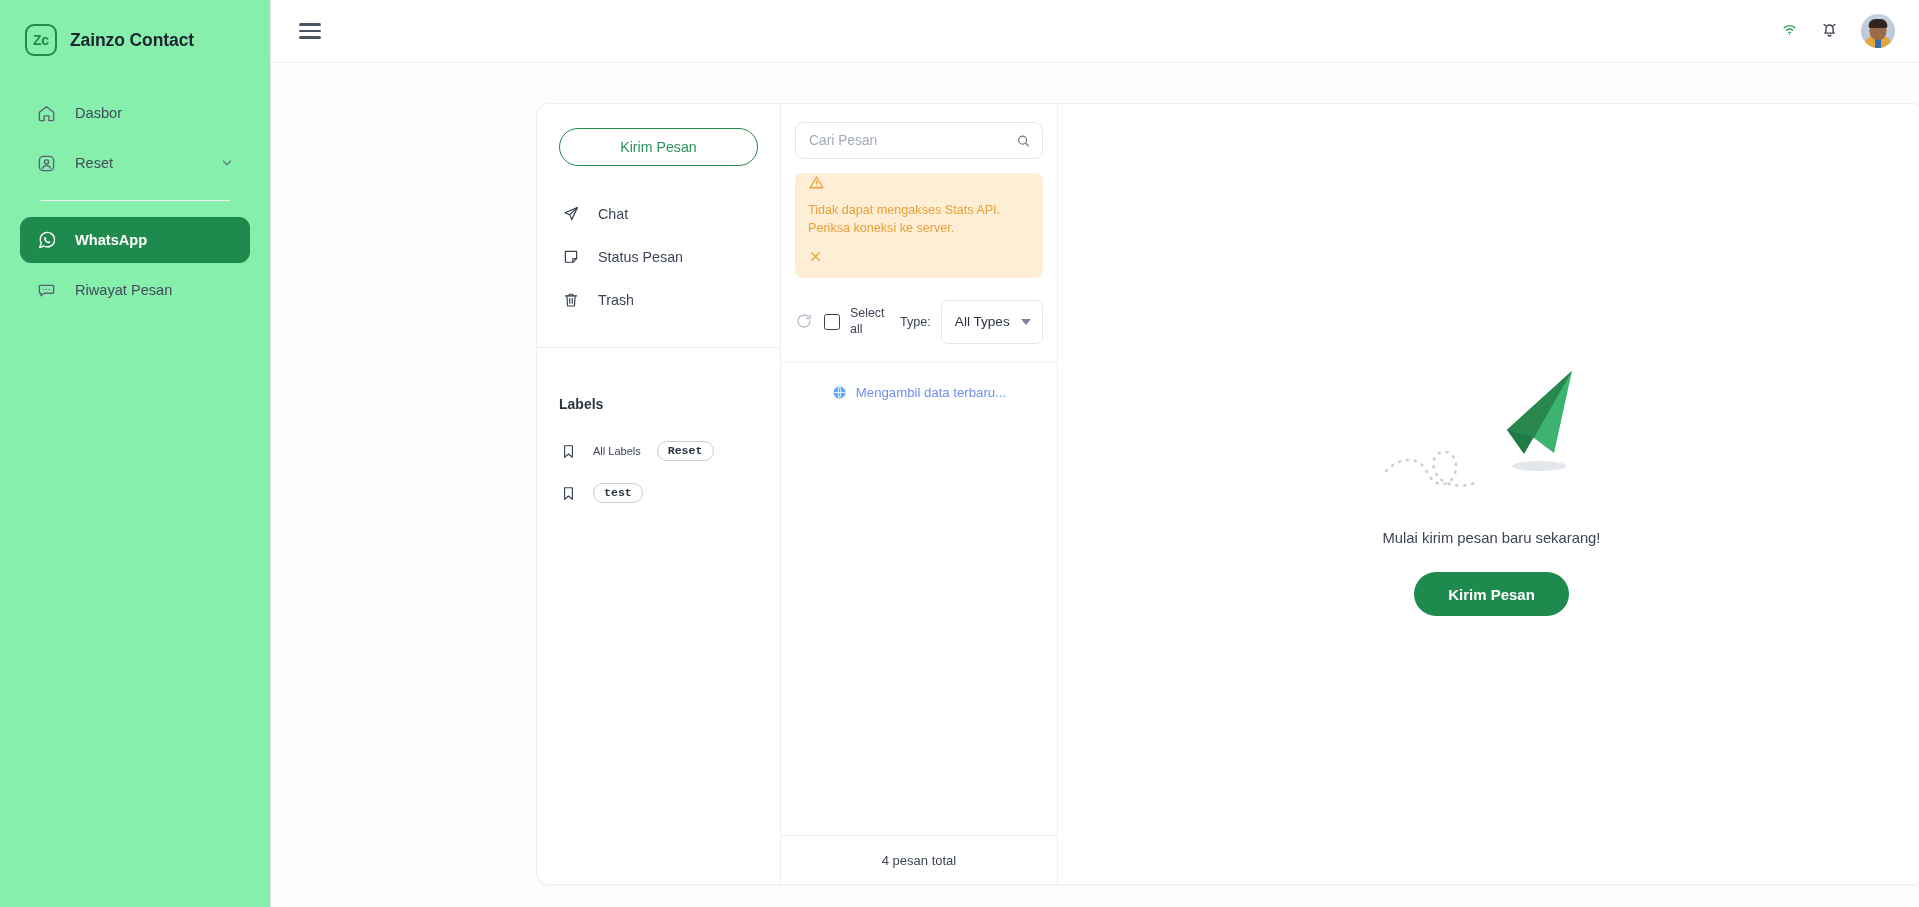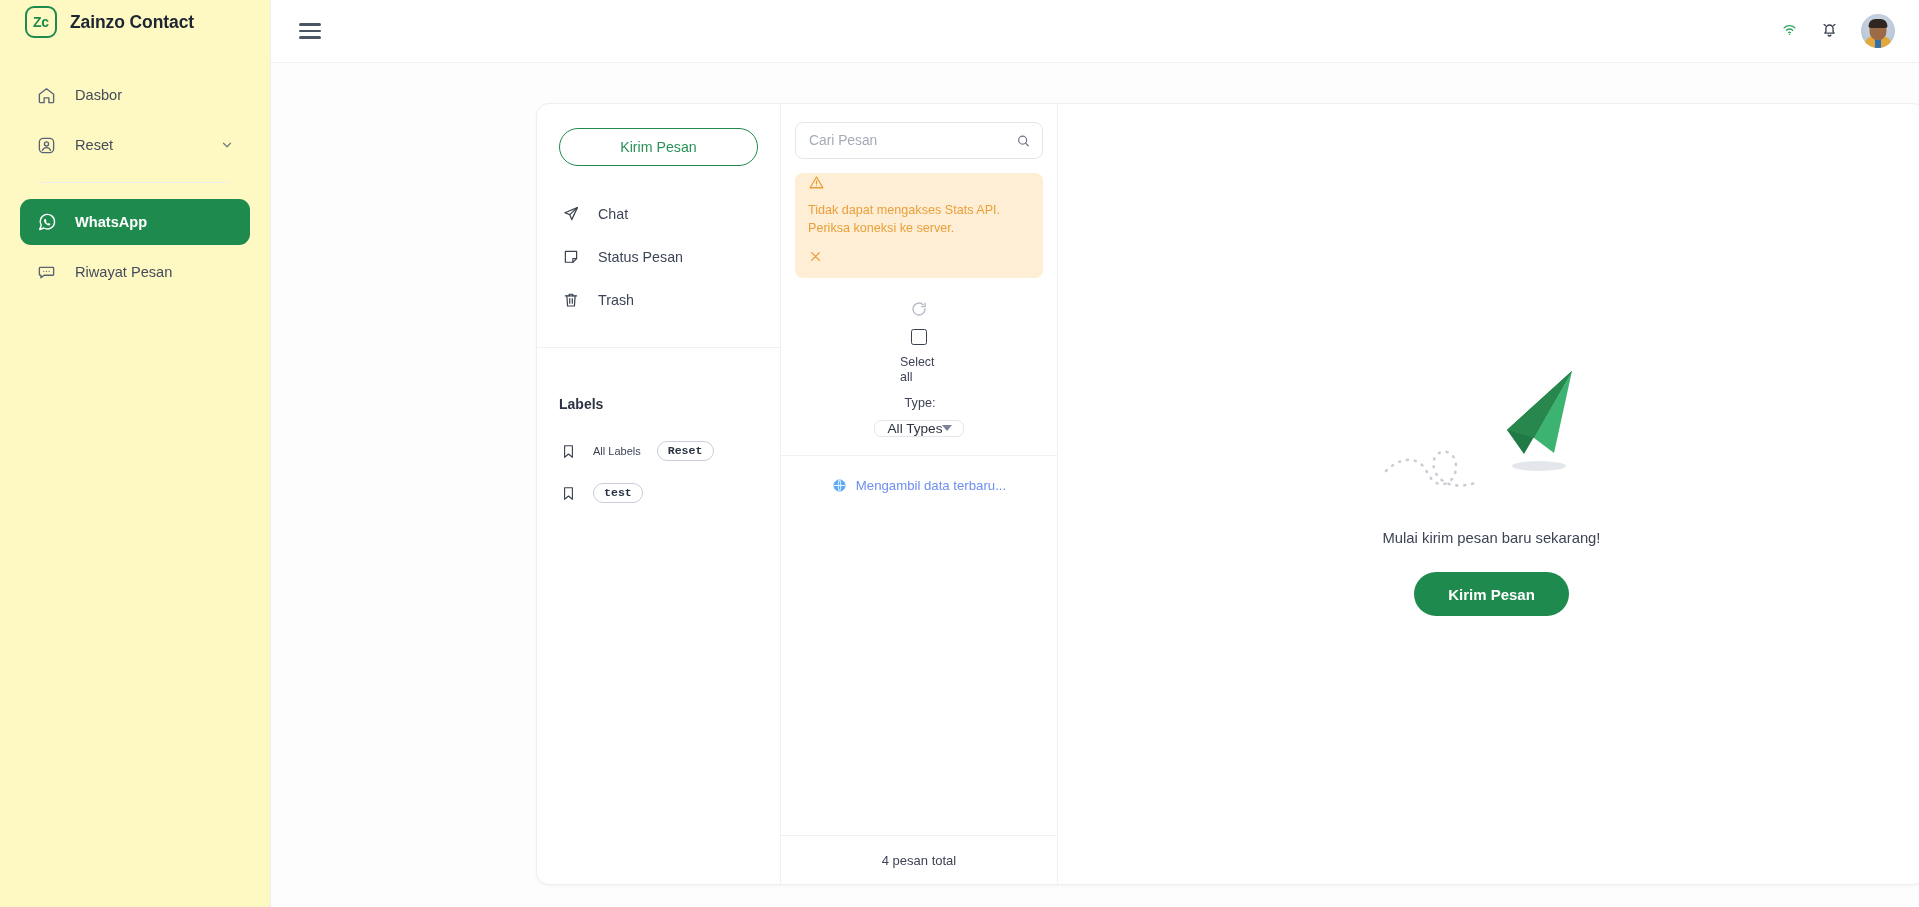--- a/index.html
+++ b/index.html
@@ -7,23 +7,24 @@
     width: 1919px; height: 907px;
     font-family: "Liberation Sans", sans-serif;
     background: #ffffff;
     overflow: hidden;
   }
   .app { position: relative; width: 1919px; height: 907px; display: flex; }
 
   
   .sidebar {
     width: 271px; height: 907px;
-    background: #fef9c3;
+    background: #86efac;
     border-right: 1px solid #eceef1;
     flex: 0 0 271px;
+    padding-top: 18px;
   }
   .brand { display: flex; align-items: center; gap: 13px; padding: 6px 0 0 25px; }
   .brand-logo {
     width: 32px; height: 32px; border-radius: 9px;
     border: 2px solid #1f8a4d;
     display: flex; align-items: center; justify-content: center;
     color: #1f8a4d; font-size: 14px; font-weight: 700; letter-spacing: -0.2px;
   }
   .brand-name { font-size: 17.5px; font-weight: 700; color: #1e2532; letter-spacing: -0.1px; }
 
@@ -115,21 +116,21 @@
   .alert {
     margin: 14px 14px 0 14px; background: #fdeed5; border-radius: 8px;
     padding: 0 12px 14px 13px; display: flex; align-items: flex-start; gap: 10px; flex-direction: column;
   }
   .alert-ic { width: 17px; height: 17px; flex: 0 0 17px; margin-top: 1px; }
   .alert-txt { flex: 1; font-size: 12.6px; line-height: 1.45; color: #eaa03a; }
   .alert-x { width: 15px; height: 15px; flex: 0 0 15px; cursor: pointer; margin-top: 1px; }
 
   .toolbar {
     display: flex; align-items: center; gap: 10px;
-    padding: 22px 14px 18px 14px; border-bottom: 1px solid #eef0f3; flex-direction: column;
+    padding: 22px 14px 18px 14px; border-bottom: 1px solid #eef0f3;
   }
   .refresh-btn { width: 19px; height: 19px; flex: 0 0 19px; cursor: pointer; }
   .cbx { width: 16px; height: 16px; border: 1.8px solid #39414f; border-radius: 2.5px; flex: 0 0 16px; cursor: pointer; background: #fff; }
   .sel-all { font-size: 12.4px; color: #3c4456; line-height: 1.25; max-width: 38px; }
   .type-lbl { font-size: 12.6px; color: #3c4456; margin-left: 2px; }
   .type-sel {
     flex: 1; height: 44px; border: 1px solid #e3e6eb; border-radius: 7px; background: #fff;
     display: flex; align-items: center; justify-content: space-between;
     padding: 0 11px 0 13px; font-size: 13.6px; color: #2b3342; cursor: pointer;
   }

